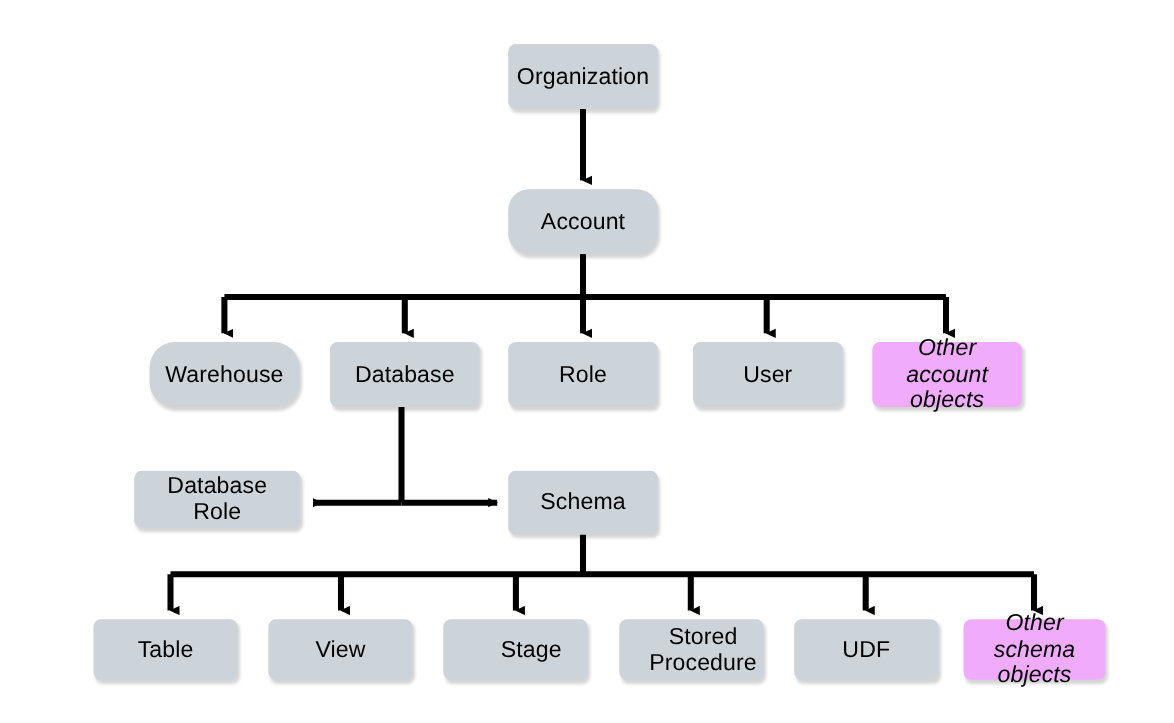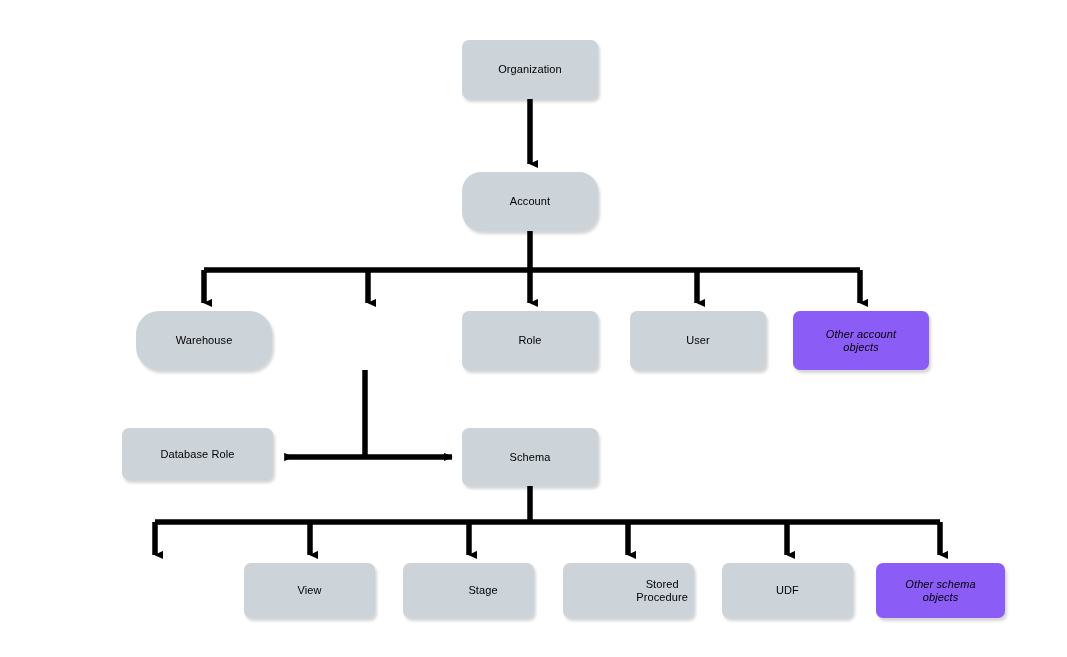--- a/index.html
+++ b/index.html
@@ -28,29 +28,29 @@
   .node {
     position: absolute;
     box-sizing: border-box;
     display: flex;
     align-items: center;
     justify-content: center;
     text-align: center;
     border-radius: 7px;
     background: #ccd3d9;
     color: #000000;
-    font-size: 11px;
+    font-size: 21px;
     line-height: 1.12;
     letter-spacing: 0.1px;
     padding: 2px 6px;
     box-shadow: 2px 3px 3px rgba(0,0,0,0.17);
     z-index: 2;
   }
   .node.muted {
-    background: #8b5cf6;
+    background: #f0abfc;
     font-style: italic;
   }
   .node .lbl {
     display: block;
     white-space: pre-line;
   }
 </style>
 </head>
 <body>
 
@@ -106,38 +106,44 @@
     <span class="lbl">Organization</span>
   </div>
 
   <div class="node" style="left:462px; top:172px; width:136px; height:59px;border-radius:19px;">
     <span class="lbl">Account</span>
   </div>
 
   <div class="node" style="left:136px; top:311px; width:136px; height:59px;border-radius:23px;">
     <span class="lbl">Warehouse</span>
   </div>
+  <div class="node" style="left:300px; top:311px; width:136px; height:59px;">
+    <span class="lbl">Database</span>
+  </div>
   <div class="node" style="left:462px; top:311px; width:136px; height:59px;">
     <span class="lbl">Role</span>
   </div>
   <div class="node" style="left:630px; top:311px; width:136px; height:59px;justify-content:center;">
     <span class="lbl">User</span>
   </div>
   <div class="node muted" style="left:793px; top:311px; width:136px; height:59px;">
     <span class="lbl">Other account
 objects</span>
   </div>
 
   <div class="node" style="left:122px; top:428px; width:151px; height:52px;">
     <span class="lbl">Database Role</span>
   </div>
   <div class="node" style="left:462px; top:428px; width:136px; height:58px;">
     <span class="lbl">Schema</span>
   </div>
 
+  <div class="node" style="left:85px; top:563px; width:131px; height:55px;">
+    <span class="lbl">Table</span>
+  </div>
   <div class="node" style="left:244px; top:563px; width:131px; height:55px;">
     <span class="lbl">View</span>
   </div>
   <div class="node" style="left:403px; top:563px; width:131px; height:55px;padding-left:35px;">
     <span class="lbl">Stage</span>
   </div>
   <div class="node" style="left:563px; top:563px; width:131px; height:55px;justify-content:flex-end;">
     <span class="lbl">Stored
 Procedure</span>
   </div>

